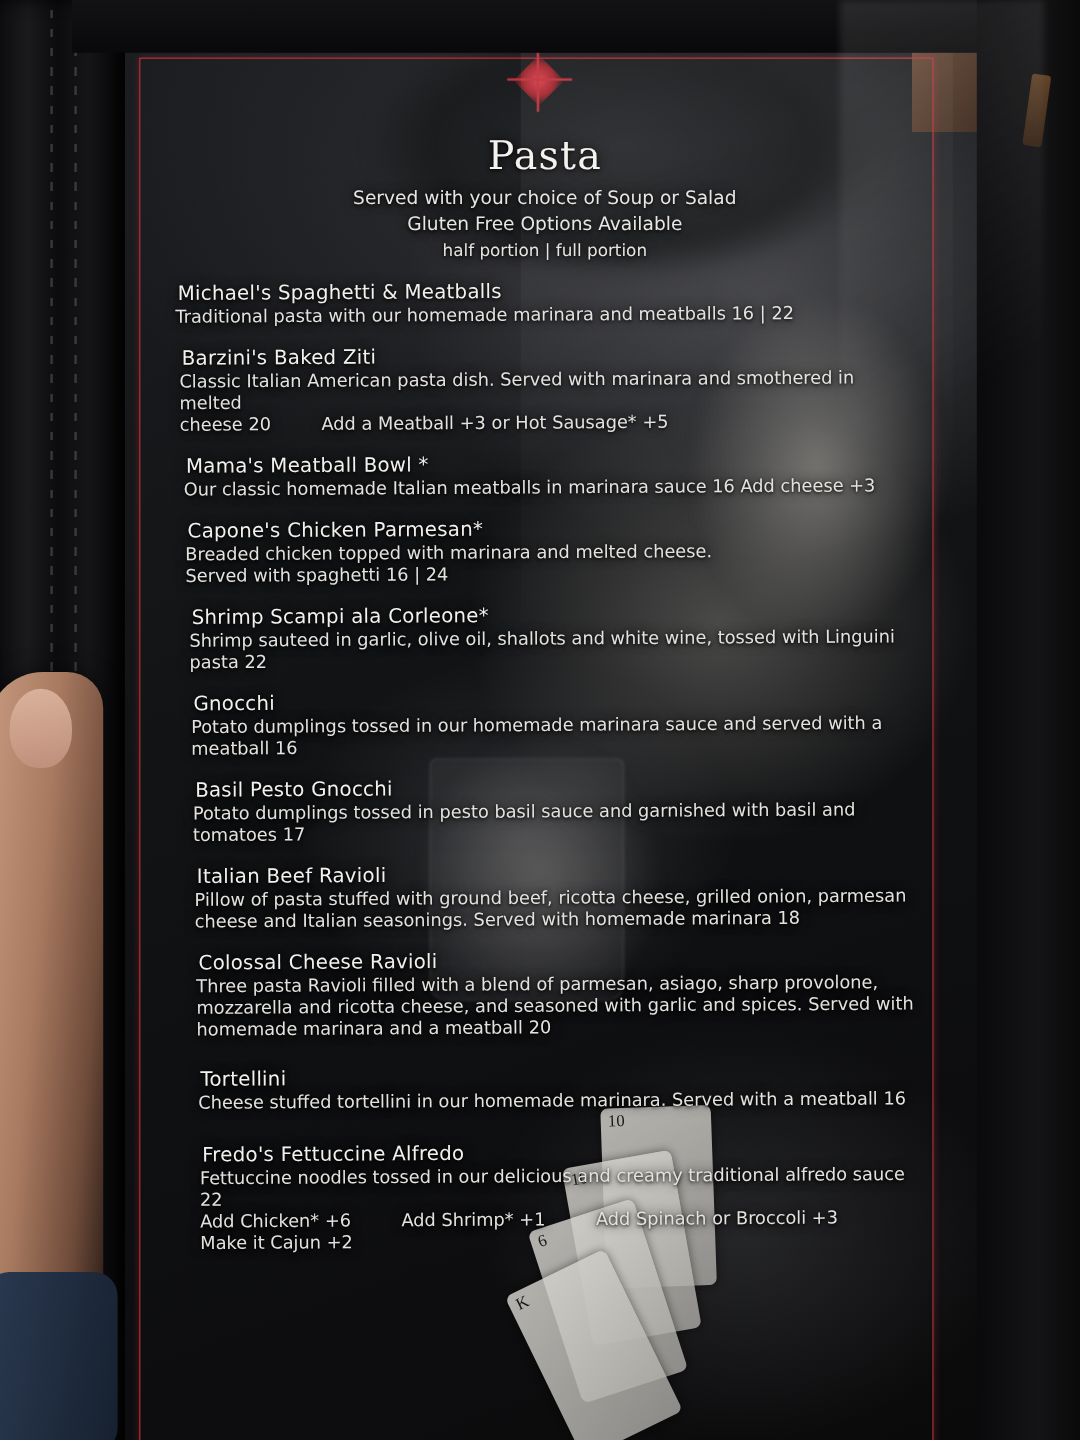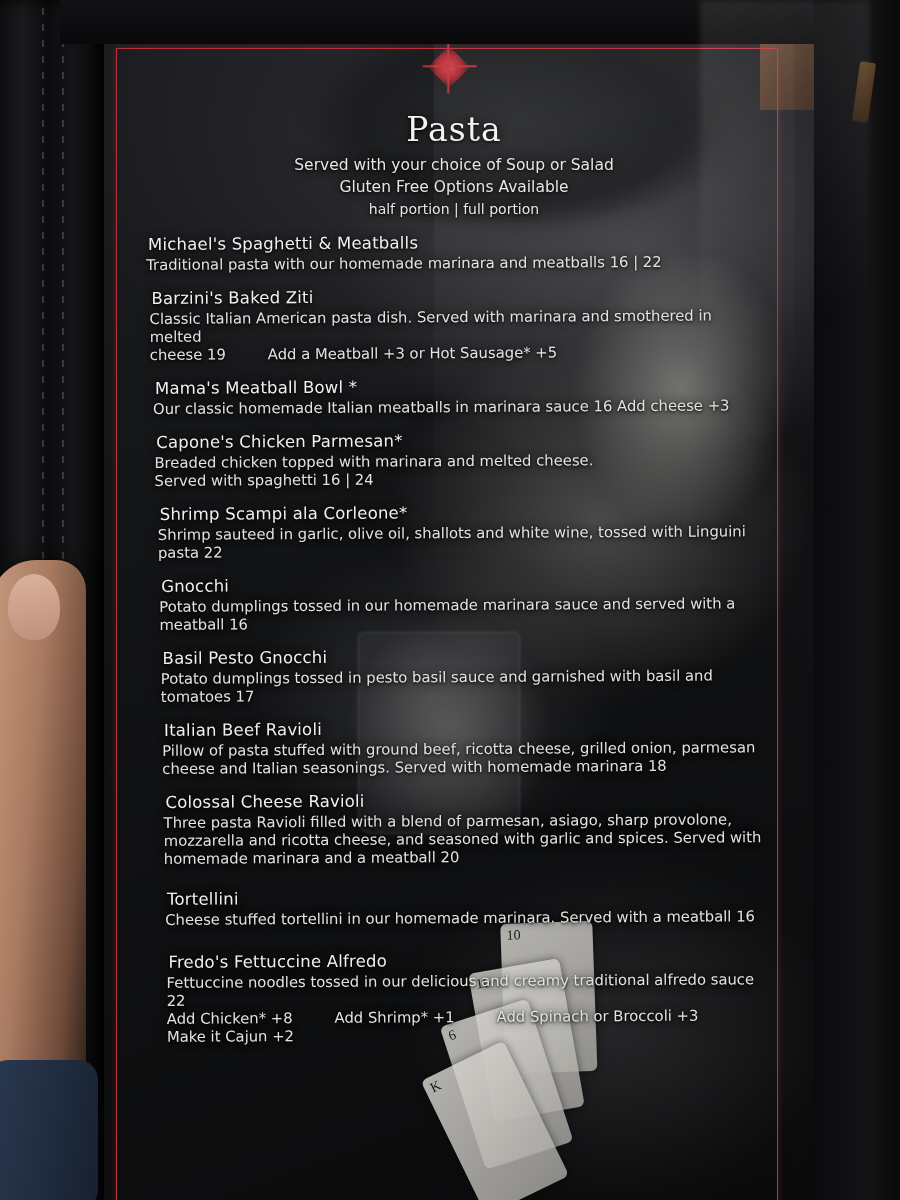--- a/index.html
+++ b/index.html
@@ -307,21 +307,21 @@
 
         <div class="item" style="margin-left:2px;">
           <div class="item-name">Michael's Spaghetti &amp; Meatballs</div>
           <div class="item-desc">Traditional pasta with our homemade marinara and meatballs  16 | 22</div>
         </div>
 
         <div class="item" style="margin-left:5px;">
           <div class="item-name">Barzini's Baked Ziti</div>
           <div class="item-desc">Classic Italian American pasta dish.  Served with marinara and smothered in melted</div>
           <div class="item-extra">
-            <span>cheese  19</span><span class="gap"></span><span>Add a Meatball +3 or Hot Sausage* +5</span>
+            <span>cheese  20</span><span class="gap"></span><span>Add a Meatball +3 or Hot Sausage* +5</span>
           </div>
         </div>
 
         <div class="item" style="margin-left:8px;">
           <div class="item-name">Mama's Meatball Bowl *</div>
           <div class="item-desc">Our classic homemade Italian meatballs in marinara sauce  16  Add cheese +3</div>
         </div>
 
         <div class="item" style="margin-left:9px;">
           <div class="item-name">Capone's Chicken Parmesan*</div>
@@ -362,21 +362,21 @@
 
         <div class="item" style="margin-left:17px; margin-top:22px;">
           <div class="item-name">Tortellini</div>
           <div class="item-desc">Cheese stuffed tortellini in our homemade marinara.  Served with a meatball  16</div>
         </div>
 
         <div class="item" style="margin-left:18px; margin-top:24px;">
           <div class="item-name">Fredo's Fettuccine Alfredo</div>
           <div class="item-desc">Fettuccine noodles tossed in our delicious and creamy traditional alfredo sauce  22</div>
           <div class="item-extra">
-            <span>Add Chicken* +8</span><span class="gap"></span><span>Add Shrimp* +1</span><span class="gap"></span><span>Add Spinach or Broccoli +3</span>
+            <span>Add Chicken* +6</span><span class="gap"></span><span>Add Shrimp* +1</span><span class="gap"></span><span>Add Spinach or Broccoli +3</span>
           </div>
           <div class="item-extra">Make it Cajun +2</div>
         </div>
 
       </div>
     </div>
     <div class="glare"></div>
   </div>
 
   <div class="binder-left">

